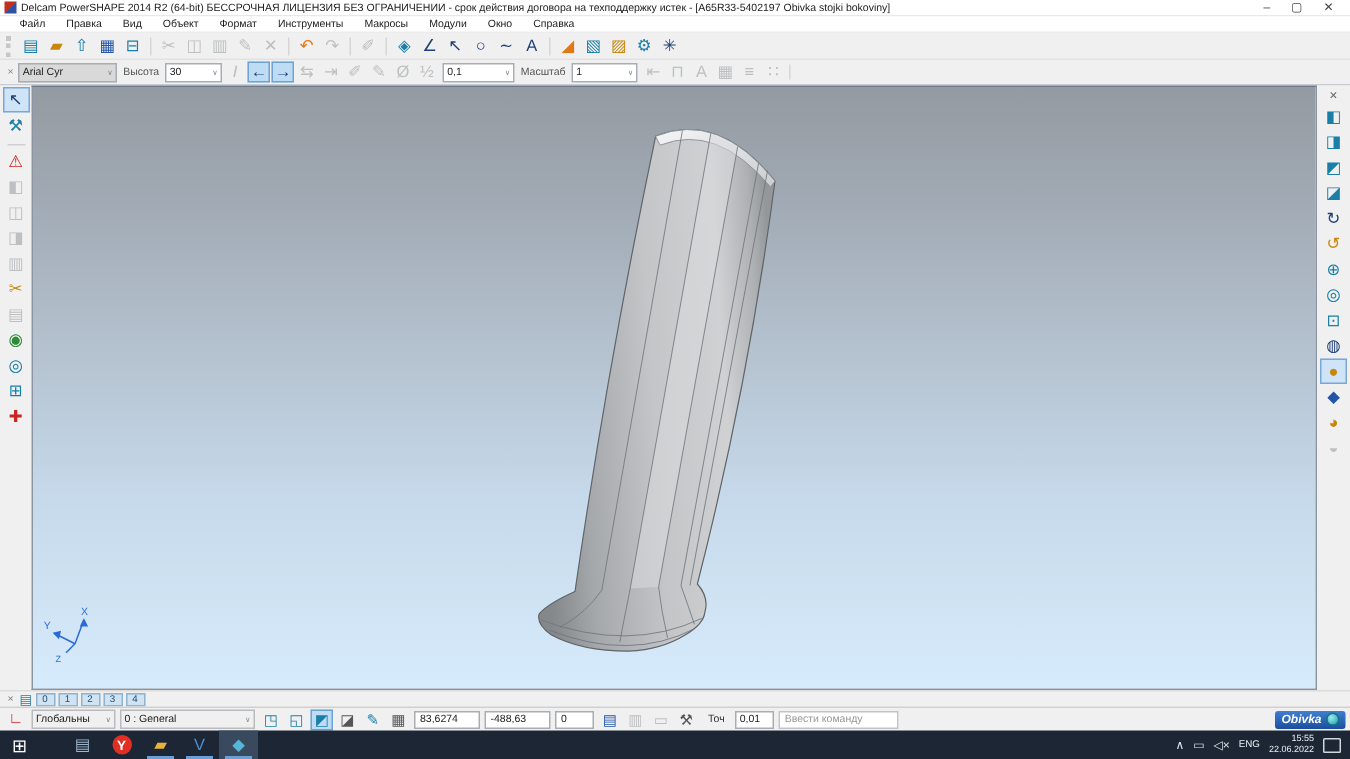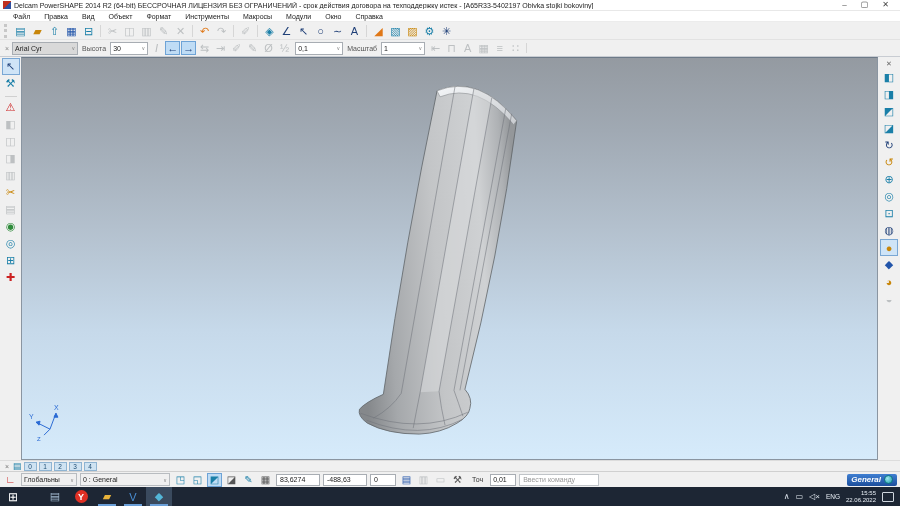--- a/index.html
+++ b/index.html
@@ -448,21 +448,21 @@
       <span class="sbtn c-blue">▤</span>
         <span class="sbtn c-gray">▥</span>
         <span class="sbtn c-gray">▭</span>
         <span class="sbtn c-dark">⚒</span>
     </div>
     <span class="tb-label" style="color:#333;">Точ</span>
     <div class="field" style="width:26px;">0,01</div>
     <div class="cmd">Ввести команду</div>
     <div class="spacer"></div>
     <div class="delcam">
-      <span>General</span>
+      <span>Obivka</span>
       <span class="orb"></span>
     </div>
   </div>
 
   <div class="taskbar">
     <div class="tk start">⊞</div>
     <div style="width:16px;"></div>
     <div style="display:flex;align-items:stretch;">
       <div class="tk c-tile">
           <span class="tk-glyph" style="color: rgb(159, 182, 204);">▤</span>

